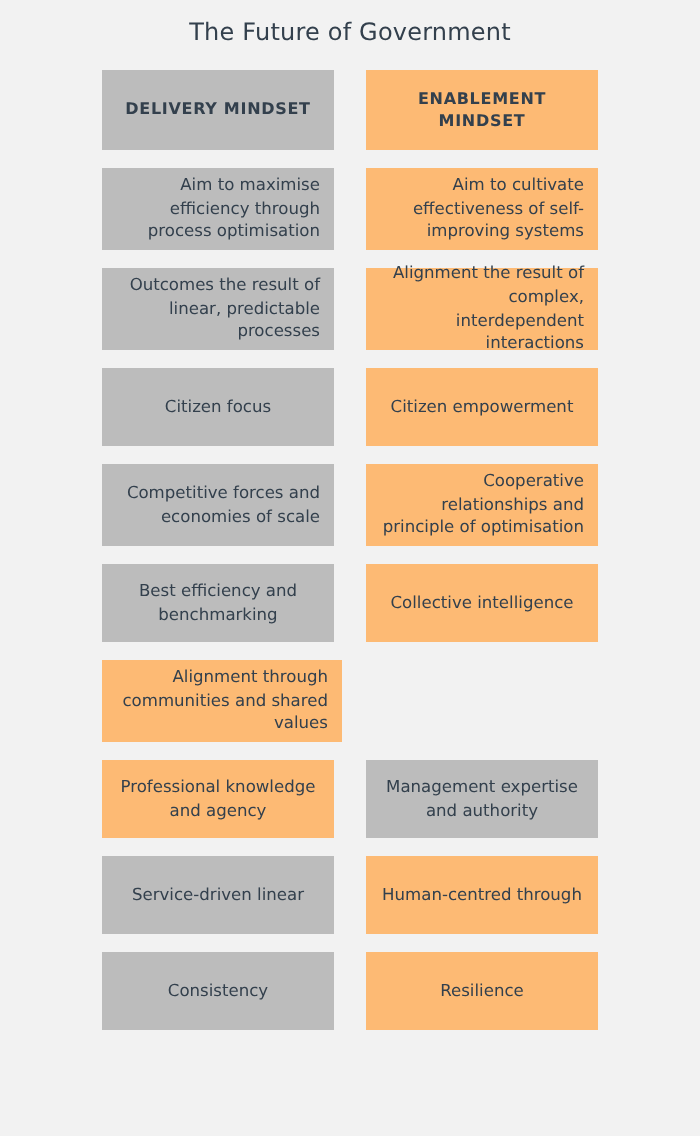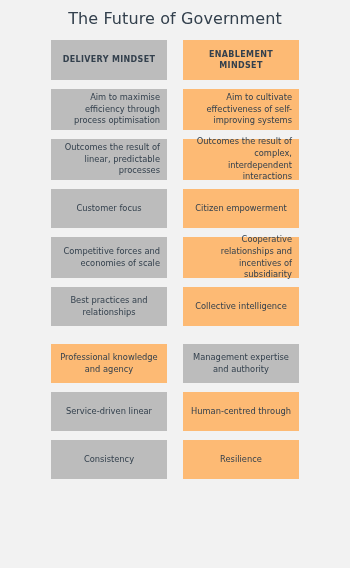--- a/index.html
+++ b/index.html
@@ -16,21 +16,21 @@
   .page {
     width: 350px;
     height: 568px;
     box-sizing: border-box;
     display: flex;
     flex-direction: column;
     align-items: center;
     background: #f2f2f2;
   }
   .title {
-    font-size: 16px;
+    font-size: 12px;
     color: #33404d;
     letter-spacing: 0.1px;
     margin-top: 9px;
     margin-bottom: 0;
     text-align: center;
     font-weight: 400;
   }
   .matrix {
     margin-top: 12px;
     width: 248px;
@@ -97,52 +97,55 @@
       <div class="cell green">
         <span>Aim to cultivate effectiveness of self-improving systems</span>
       </div>
     </div>
 
     <div class="row h2">
       <div class="cell grey">
         <span>Outcomes the result of linear, predictable processes</span>
       </div>
       <div class="cell green">
-        <span>Outcomes the result of complex, interdependent interactions</span>
+        <span>Alignment the result of complex, interdependent interactions</span>
       </div>
     </div>
 
     <div class="row h3">
       <div class="cell grey">
-        <span>Customer focus</span>
+        <span>Citizen focus</span>
       </div>
       <div class="cell green">
         <span>Citizen empowerment</span>
       </div>
     </div>
 
     <div class="row h2">
       <div class="cell grey">
         <span>Competitive forces and economies of scale</span>
       </div>
       <div class="cell green">
-        <span>Cooperative relationships and incentives of subsidiarity</span>
+        <span>Cooperative relationships and principle of optimisation</span>
       </div>
     </div>
 
     <div class="row h3">
       <div class="cell grey">
-        <span>Best practices and relationships</span>
+        <span>Best efficiency and benchmarking</span>
       </div>
       <div class="cell green">
         <span>Collective intelligence</span>
       </div>
     </div>
 
     <div class="row h2">
+      <div class="cell green">
+        <span>Alignment through communities and shared values</span>
+      </div>
     </div>
 
     <div class="row h3">
       <div class="cell green">
         <span>Professional knowledge and agency</span>
       </div>
       <div class="cell grey">
         <span>Management expertise and authority</span>
       </div>
     </div>

